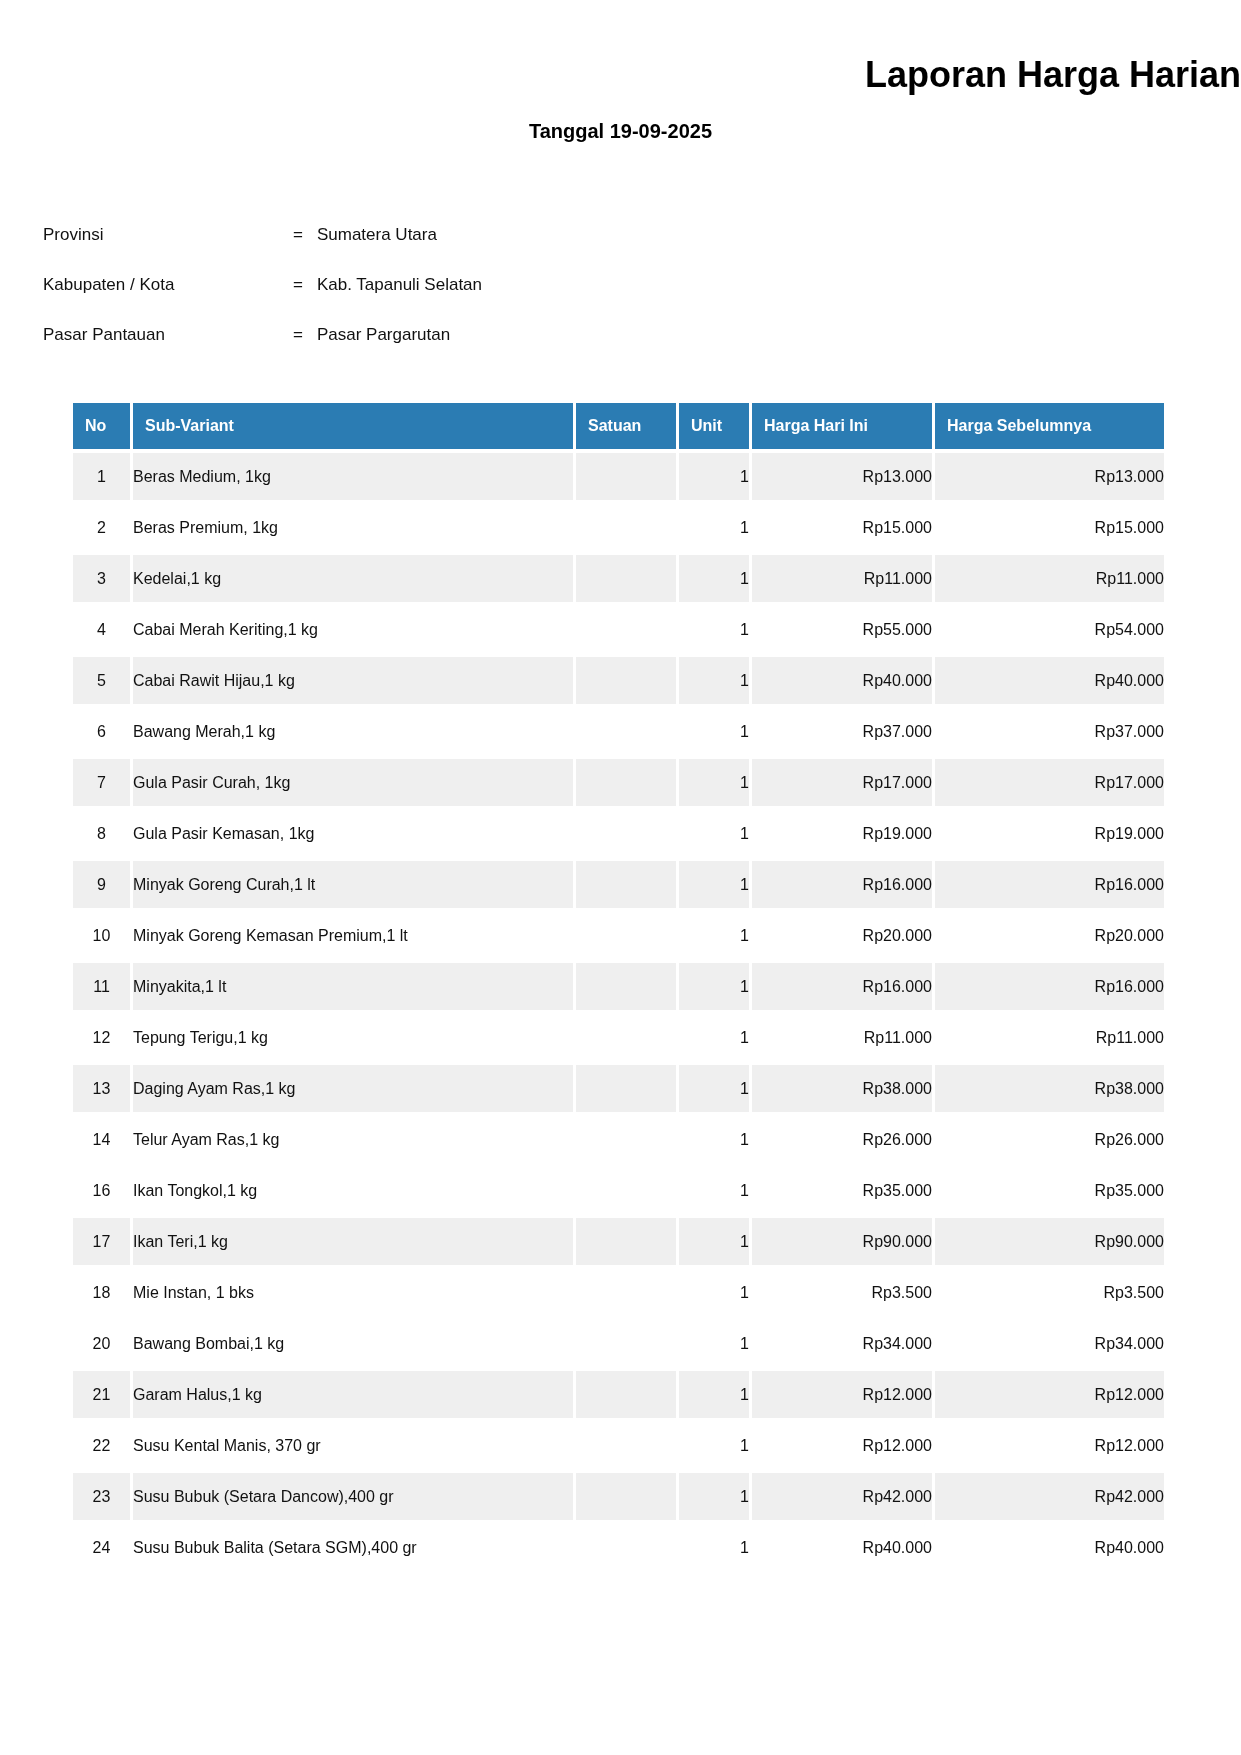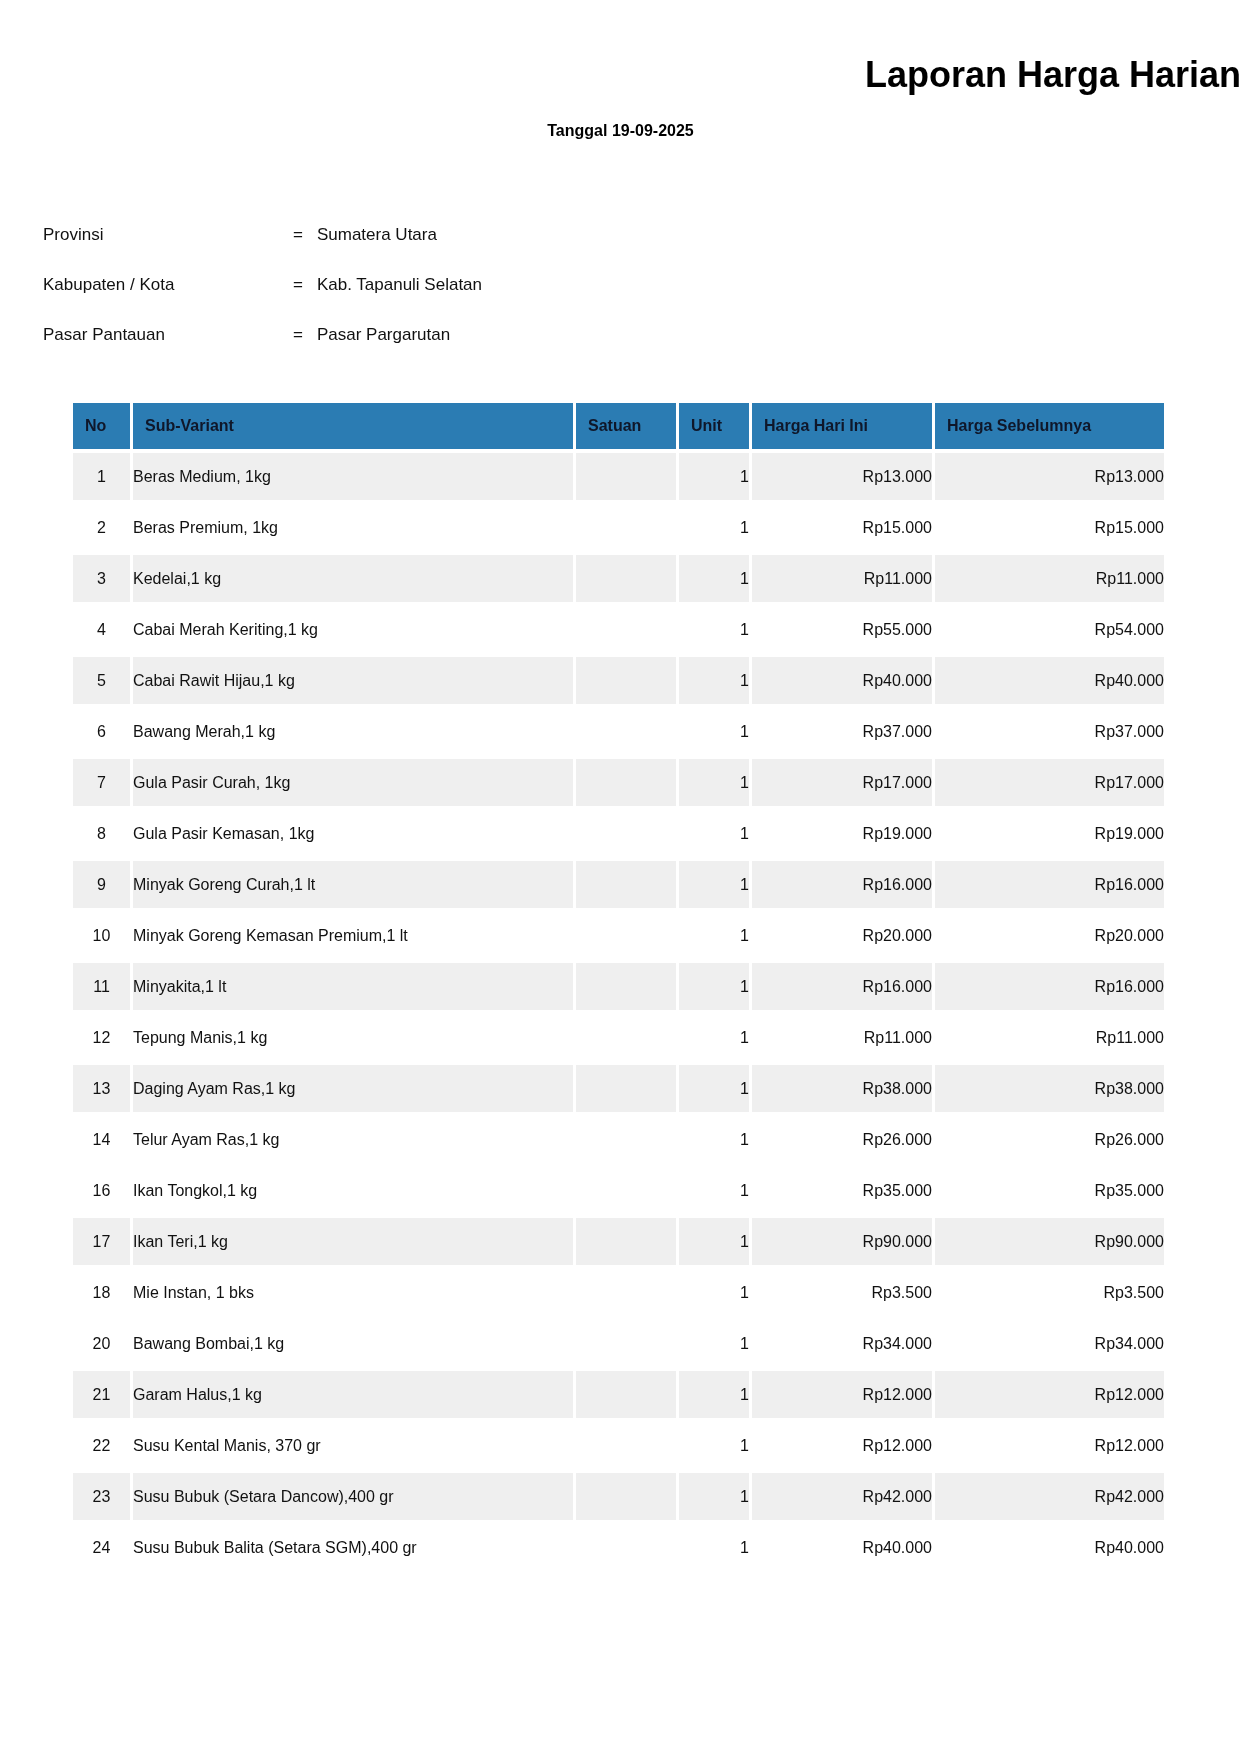--- a/index.html
+++ b/index.html
@@ -19,21 +19,21 @@
     margin: 0;
     padding-top: 54px;
     font-size: 36px;
     line-height: 42px;
     font-weight: bold;
     text-align: right;
     color: #000000;
   }
   .subtitle {
     margin: 23px 0 0 0;
-    font-size: 16px;
+    font-size: 20px;
     line-height: 24px;
     font-weight: bold;
     text-align: center;
     color: #000000;
   }
   .meta {
     margin-top: 67px;
     margin-left: 43px;
     font-size: 17px;
   }
@@ -57,21 +57,21 @@
     margin-top: 39px;
     margin-left: 70px;
     border-collapse: separate;
     border-spacing: 3px 4px;
     table-layout: fixed;
     width: 1097px;
     font-size: 16px;
   }
   table.price-table th {
     background: #2b7cb3;
-    color: #0f172a;
+    color: #ffffff;
     font-weight: bold;
     height: 46px;
     text-align: left;
     padding: 0 0 0 12px;
     vertical-align: middle;
     overflow: hidden;
     white-space: nowrap;
   }
   table.price-table td {
     height: 47px;
@@ -220,21 +220,21 @@
         <tr class="alt">
           <td class="col-no">11</td>
           <td class="col-sub">Minyakita,1 lt</td>
           <td class="col-satuan"></td>
           <td class="col-unit">1</td>
           <td class="col-hari">Rp16.000</td>
           <td class="col-sebelum">Rp16.000</td>
         </tr>
         <tr>
           <td class="col-no">12</td>
-          <td class="col-sub">Tepung Manis,1 kg</td>
+          <td class="col-sub">Tepung Terigu,1 kg</td>
           <td class="col-satuan"></td>
           <td class="col-unit">1</td>
           <td class="col-hari">Rp11.000</td>
           <td class="col-sebelum">Rp11.000</td>
         </tr>
         <tr class="alt">
           <td class="col-no">13</td>
           <td class="col-sub">Daging Ayam Ras,1 kg</td>
           <td class="col-satuan"></td>
           <td class="col-unit">1</td>

